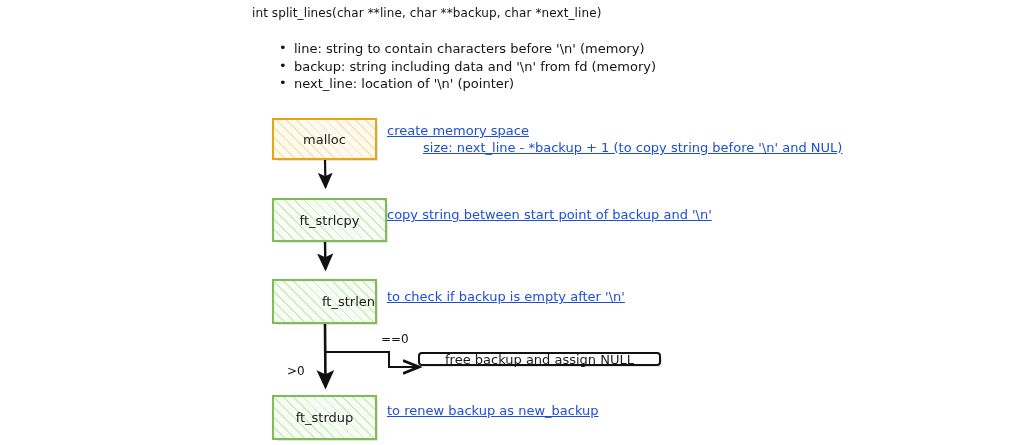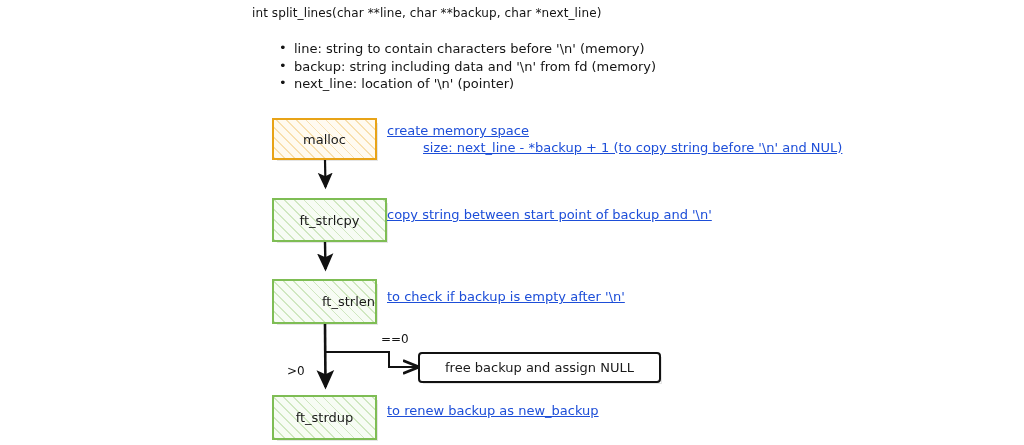--- a/index.html
+++ b/index.html
@@ -177,21 +177,21 @@
   </div>
 
   <div class="node green" style="left:272px; top:198px; width:115px; height:44px;">
     <span class="node-label">ft_strlcpy</span>
   </div>
 
   <div class="node green" style="left:272px; top:279px; width:105px; height:45px;padding-left:48px;">
     <span class="node-label">ft_strlen</span>
   </div>
 
-  <div class="node plain" style="left:418px; top:352px; width:243px; height:31px;">
+  <div class="node plain" style="left:418px; top:352px; width:243px; height:14px;">
     <span class="node-label">free backup and assign NULL</span>
   </div>
 
   <div class="node green" style="left:272px; top:395px; width:105px; height:45px;">
     <span class="node-label">ft_strdup</span>
   </div>
 
   <div class="desc" style="left:387px; top:122px;">create memory space</div>
   <div class="desc" style="left:387px; top:139px;margin-left:36px;">size: next_line - *backup + 1 (to copy string before '\n' and NUL)</div>
 

